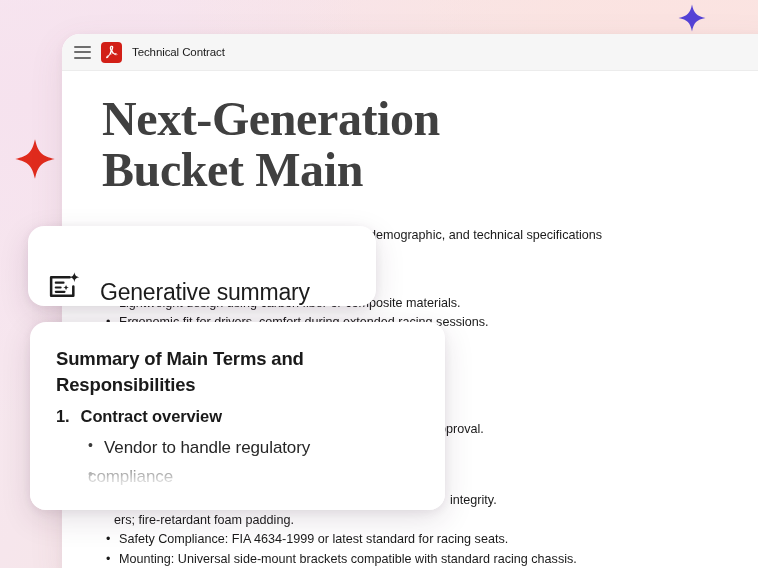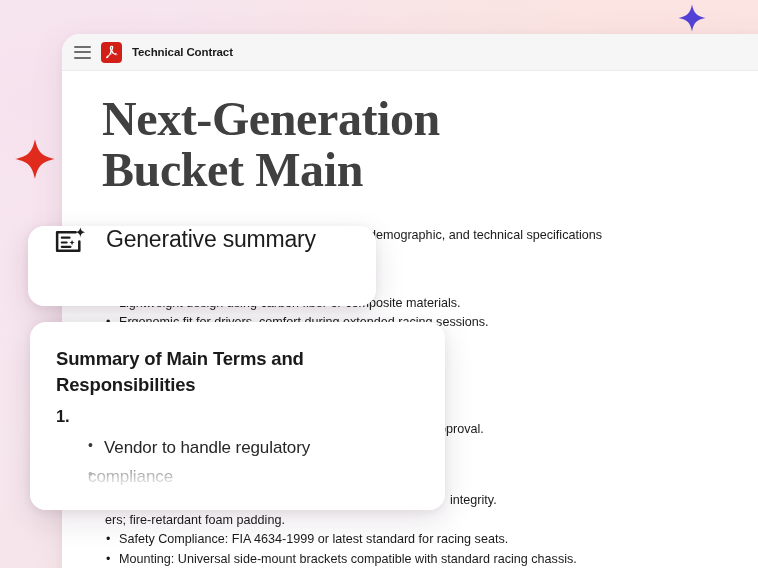--- a/index.html
+++ b/index.html
@@ -74,21 +74,21 @@
     background: #d21f17;
     display: flex;
     align-items: center;
     justify-content: center;
     flex: none;
   }
   .pdf-icon svg { display: block; }
 
   .doc-title {
     font-size: 11.5px;
-    font-weight: bold;
+    font-weight: normal;
     color: #1b1b1b;
     letter-spacing: -0.1px;
     white-space: nowrap;
   }
 
   
   .doc-body {
     padding: 22px 30px 0 40px;
   }
 
@@ -144,22 +144,22 @@
                 0 2px 10px rgba(60, 30, 60, 0.07);
   }
 
   
   #gen-chip {
     left: 28px;
     top: 226px;
     width: 348px;
     height: 80px;
     display: flex;
-    align-items: flex-start;
-    padding-left: 26px;
+    align-items: flex-end;
+    padding-left: 20px;
     gap: 19px;
   }
   #gen-chip .chip-label {
     font-size: 23px;
     color: #1c1c1c;
     letter-spacing: -0.2px;
     white-space: nowrap;
   }
   .gen-icon { flex: none; display: block; }
 
@@ -286,21 +286,21 @@
       <ul class="doc-list">
         <li style="padding-left:330px">approval.</li>
       </ul>
     </div>
 
     <div class="spacer-lg" style="height:45px"></div>
 
     <div class="blk">
       <ul class="doc-list">
         <li style="padding-left:348px">integrity.</li>
-        <li style="padding-left:348px; text-indent:-348px; margin-left:3px">ers; fire-retardant foam padding.</li>
+        <li style="padding-left:348px; text-indent:-348px; margin-left:12px">ers; fire-retardant foam padding.</li>
         <li>Safety Compliance: FIA 4634-1999 or latest standard for racing seats.</li>
         <li>Mounting: Universal side-mount brackets compatible with standard racing chassis.</li>
       </ul>
     </div>
 
   </div>
 </div>
 
 <div class="float-card" id="gen-chip">
   <span class="gen-icon">
@@ -315,20 +315,21 @@
 </div>
 
 <div class="float-card" id="summary-card">
 
   <div class="sum-title">Summary of Main Terms and Responsibilities</div>
 
   <ol class="sum-ol">
     <li>
       <div class="sum-num-row">
         <span>1.</span>
+        <span>Contract overview</span>
       </div>
       <div class="sum-sub">
         <span>Vendor to handle regulatory</span>
       </div>
       <div class="sum-sub" style="padding-left:32px">
         <span>compliance</span>
       </div>
     </li>
   </ol>
 

